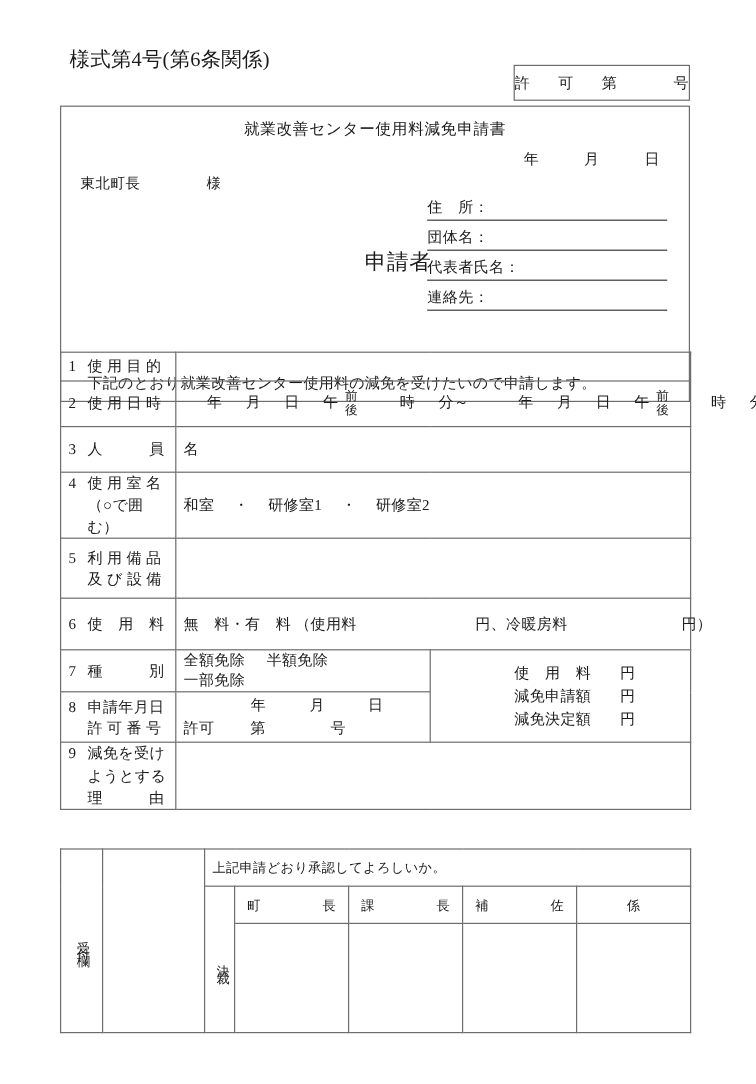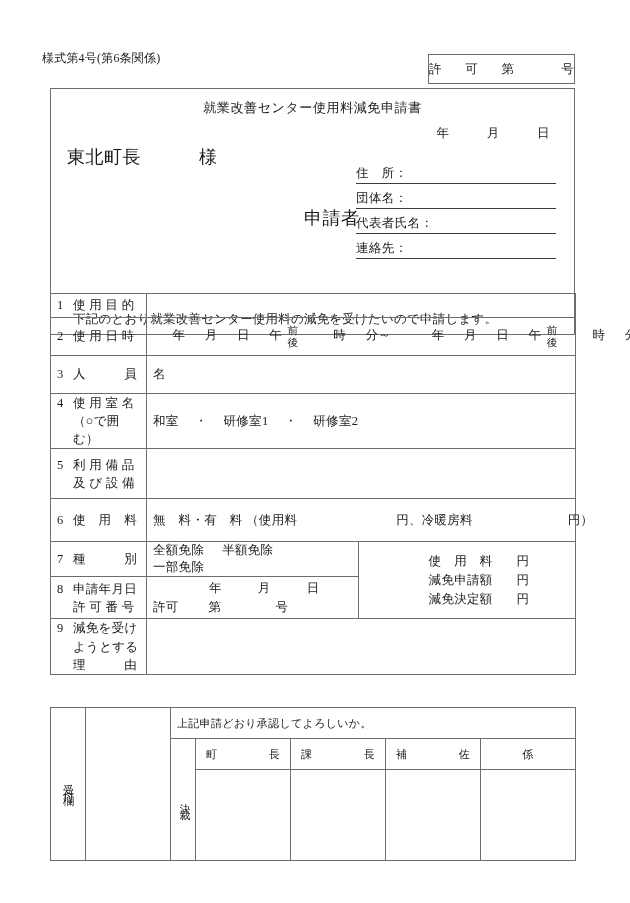--- a/index.html
+++ b/index.html
@@ -17,25 +17,24 @@
   }
   .page {
     position: absolute;
     left: 0; top: 0;
     width: 630px; height: 903px;
   }
 
   
   .form-no {
     position: absolute;
-    left: 42px; top: 38px;
-    font-size: 12px;
+    left: 58px; top: 38px;
+    font-size: 17px;
     letter-spacing: 0.2px;
     white-space: nowrap;
-    margin-top: 12px;
   }
 
   
   .permit-box {
     position: absolute;
     left: 428px; top: 54px;
     width: 147px; height: 30px;
     border: 1px solid #6d6d6d;
     box-sizing: border-box;
     display: flex;
@@ -64,21 +63,21 @@
   .date-line {
     position: absolute;
     right: 24px; top: 36px;
     font-size: 12.5px;
     letter-spacing: 0.5px;
   }
   .date-line .g { display: inline-block; width: 30px; }
   .addressee {
     position: absolute;
     left: 16px; top: 56px;
-    font-size: 18px;
+    font-size: 12px;
     letter-spacing: 0.5px;
   }
   .addressee .g { display: inline-block; width: 48px; }
 
   .applicant-label {
     position: absolute;
     left: 253px; top: 117px;
     font-size: 18px;
     letter-spacing: 0.5px;
   }

